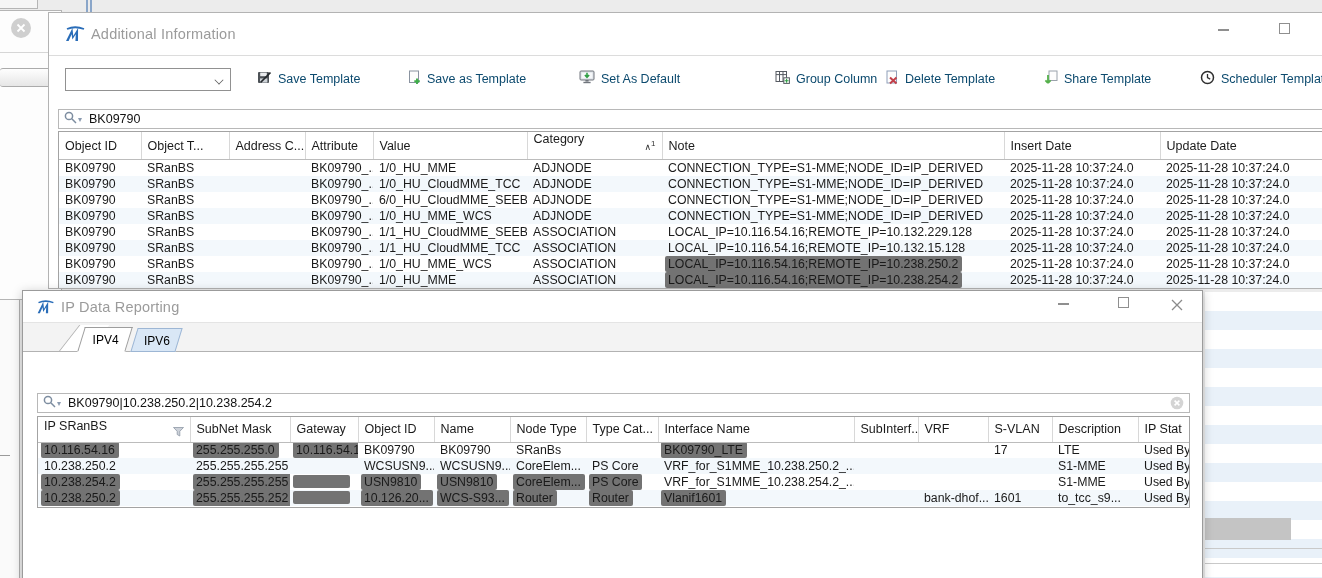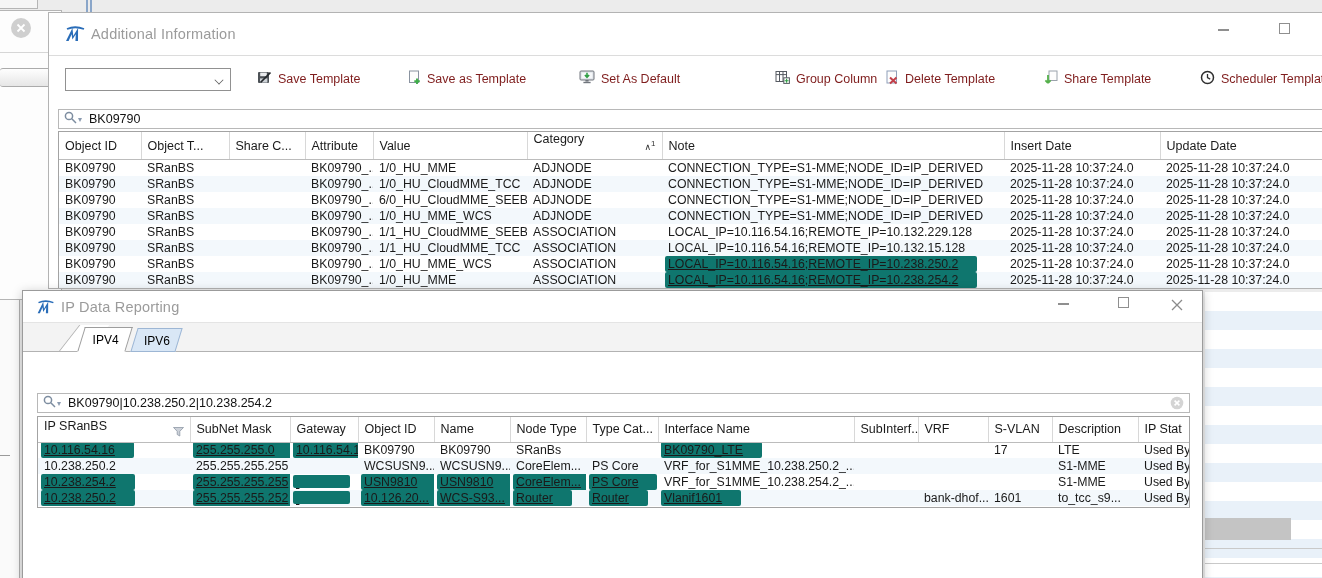--- a/index.html
+++ b/index.html
@@ -45,43 +45,43 @@
   #win1 .titlebar { height:43px; border-bottom:1px solid #dcdcdc; }
   #win1 .logo { position:absolute; left:14px; top:12px; }
   #win1 .wtitle { position:absolute; left:42px; top:13px;text-align:center; }
   .toolbar { position:absolute; left:0; top:44px; width:100%; height:41px; }
   .combo { position:absolute; left:16px; top:11px; width:166px; height:23px;
     background:#fff; border:1px solid #919191; }
   .combo .chev { position:absolute; right:7px; top:7px; width:8px; height:8px; }
   .combo .chev::before { content:""; position:absolute; left:0; top:0; width:7px; height:7px;
     border-right:1.5px solid #5a5a5a; border-bottom:1.5px solid #5a5a5a; transform:rotate(45deg) scale(.8); }
   .tbtn { position:absolute; top:13px; display:flex; align-items:center; gap:6px;
-    font-size:12.5px; color:#7f1d1d; white-space:nowrap; cursor:default; }
+    font-size:12.5px; color:#0c4a6e; white-space:nowrap; cursor:default; }
   .searchbox { position:absolute; display:flex; align-items:center;
     border:1px solid #b8b8b8; background:#fff; font-size:12.5px; padding:0 5px; }
   .searchbox .caret { font-size:8px; color:#8b9bb0; margin-left:1px; }
   .searchbox .sval { margin-left:7px; color:#111; }
   #search1 { left:9px; top:96px; width:1279px; height:20px; }
 
   
   .twrap { position:absolute; overflow:hidden; border:1px solid #a3a3a3; background:#fff; }
   #t1 { left:9px; top:118px; width:1279px; height:157px; border-bottom:none; }
   #t2 { left:14px; top:125px; width:1153px; height:92px; }
   table.grid { border-collapse:collapse; table-layout:fixed; }
   table.grid th { height:25px; font-weight:normal; font-size:12.5px; text-align:left;
     padding:0 2px 0 6px; background:#fff; border-right:1px solid #d8d8d8;
     border-bottom:1px solid #bcbcbc; white-space:nowrap; overflow:hidden; position:relative; }
   table.grid td { height:16px; font-size:12.3px; padding:0 0 0 6px;
     white-space:nowrap; overflow:hidden; }
   table.grid tbody tr:nth-child(even) { background:#f3f8fc; }
   .sortmark { float:right; margin-right:4px; font-size:9px; color:#333; line-height:23px; }
   .sortmark .sup { font-size:8px; vertical-align:super; }
   .funnel { float:right; margin-top:7px; margin-right:4px; }
-  .hl { background:#0f766e; padding:1px 19px 1px 3px; margin-left:-3px; border-radius:2px;
-    box-decoration-break:clone;text-decoration:underline; }
+  .hl { background:#737373; padding:1px 4px 1px 3px; margin-left:-3px; border-radius:2px;
+    box-decoration-break:clone; }
   .hl-fill { display:inline-block; min-width:92%; height:13px; }
 
   
   #win2 { left:22px; top:290px; width:1181px; height:310px; z-index:3;
     border-color:#9b9b9b; box-shadow:0 2px 10px rgba(0,0,0,.22); }
   #win2 .titlebar { height:32px; border-bottom:1px solid #e4e4e4; }
   #win2 .logo { position:absolute; left:12px; top:8px; }
   #win2 .wtitle { position:absolute; left:38px; top:8px; }
   .tabstrip { position:relative; width:100%; height:29px; background:#f3f3f3;
     border-bottom:1px solid #b2b2b2; }
@@ -219,21 +219,21 @@
             <col style="width: 154px;">
             <col style="width: 135px;">
             <col style="width: 342px;">
             <col style="width: 156px;">
             <col style="width: 190px;">
           </colgroup>
           <thead>
             <tr>
               <th><span>Object ID</span></th>
               <th><span>Object T...</span></th>
-              <th><span>Share C...</span></th>
+              <th><span>Address C...</span></th>
               <th><span>Attribute</span></th>
               <th><span>Value</span></th>
               <th><span class="sortmark">∧<span class="sup">1</span></span><span>Category</span></th>
               <th><span>Note</span></th>
               <th><span>Insert Date</span></th>
               <th><span>Update Date</span></th>
             </tr>
           </thead>
           <tbody>
             <tr>

